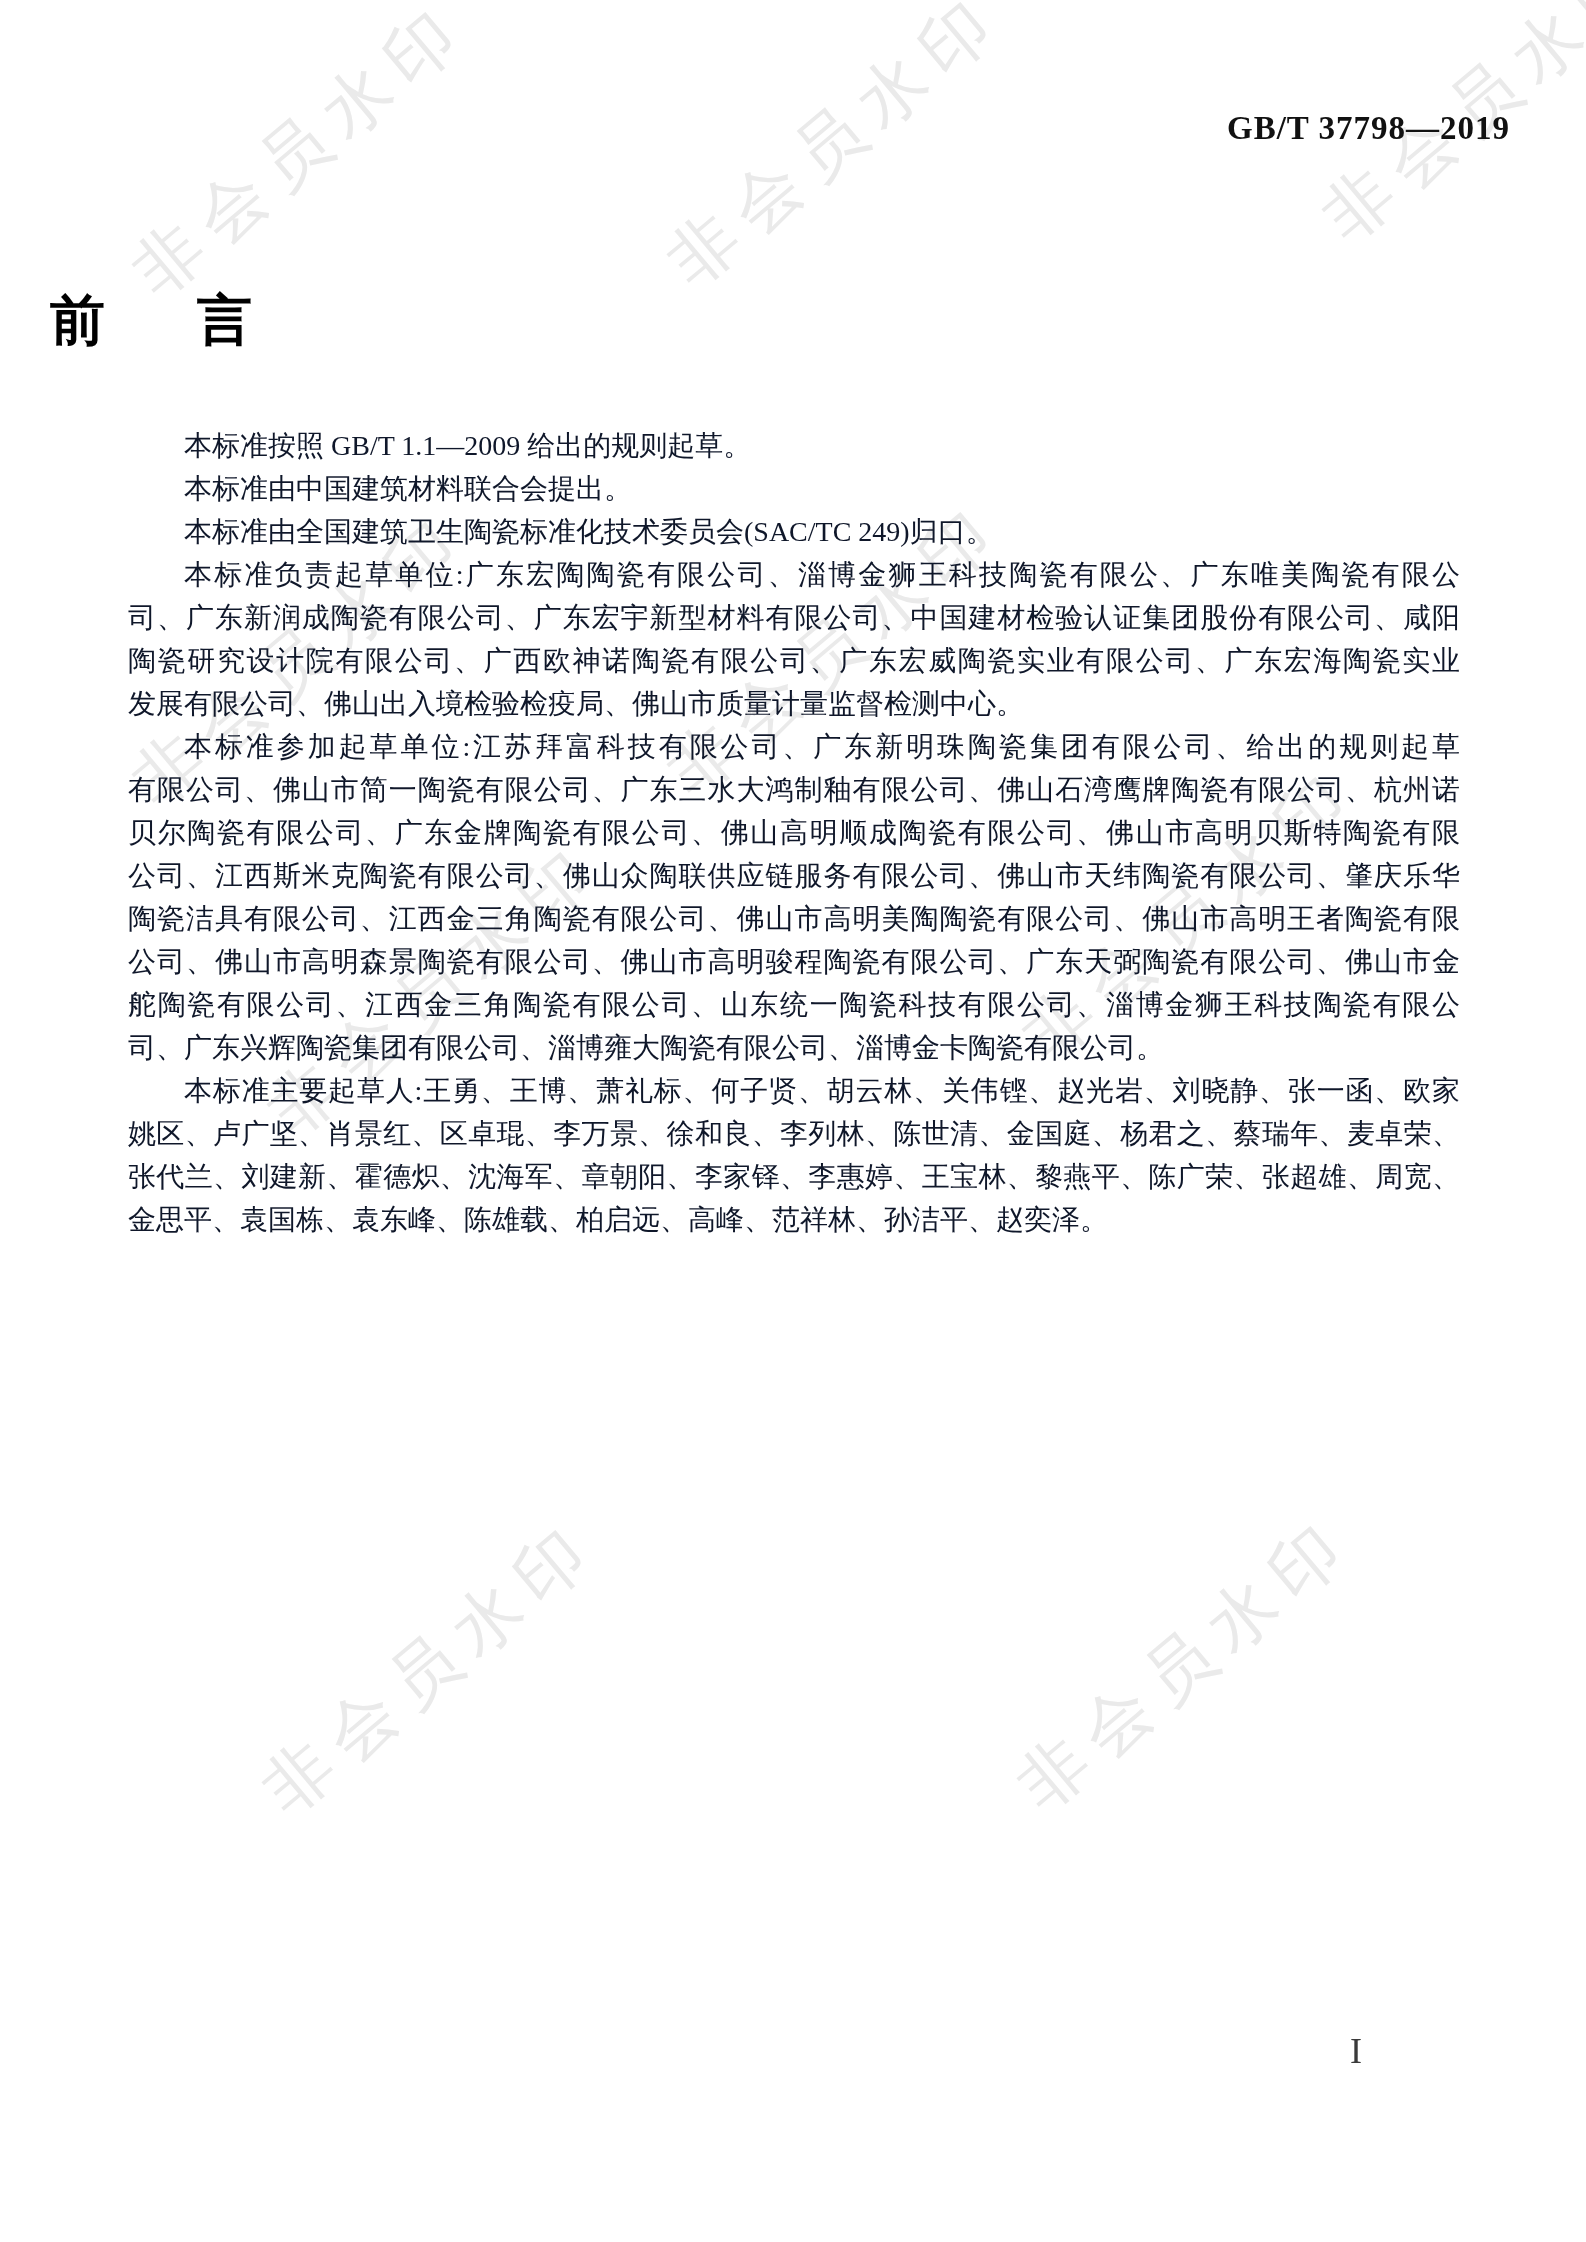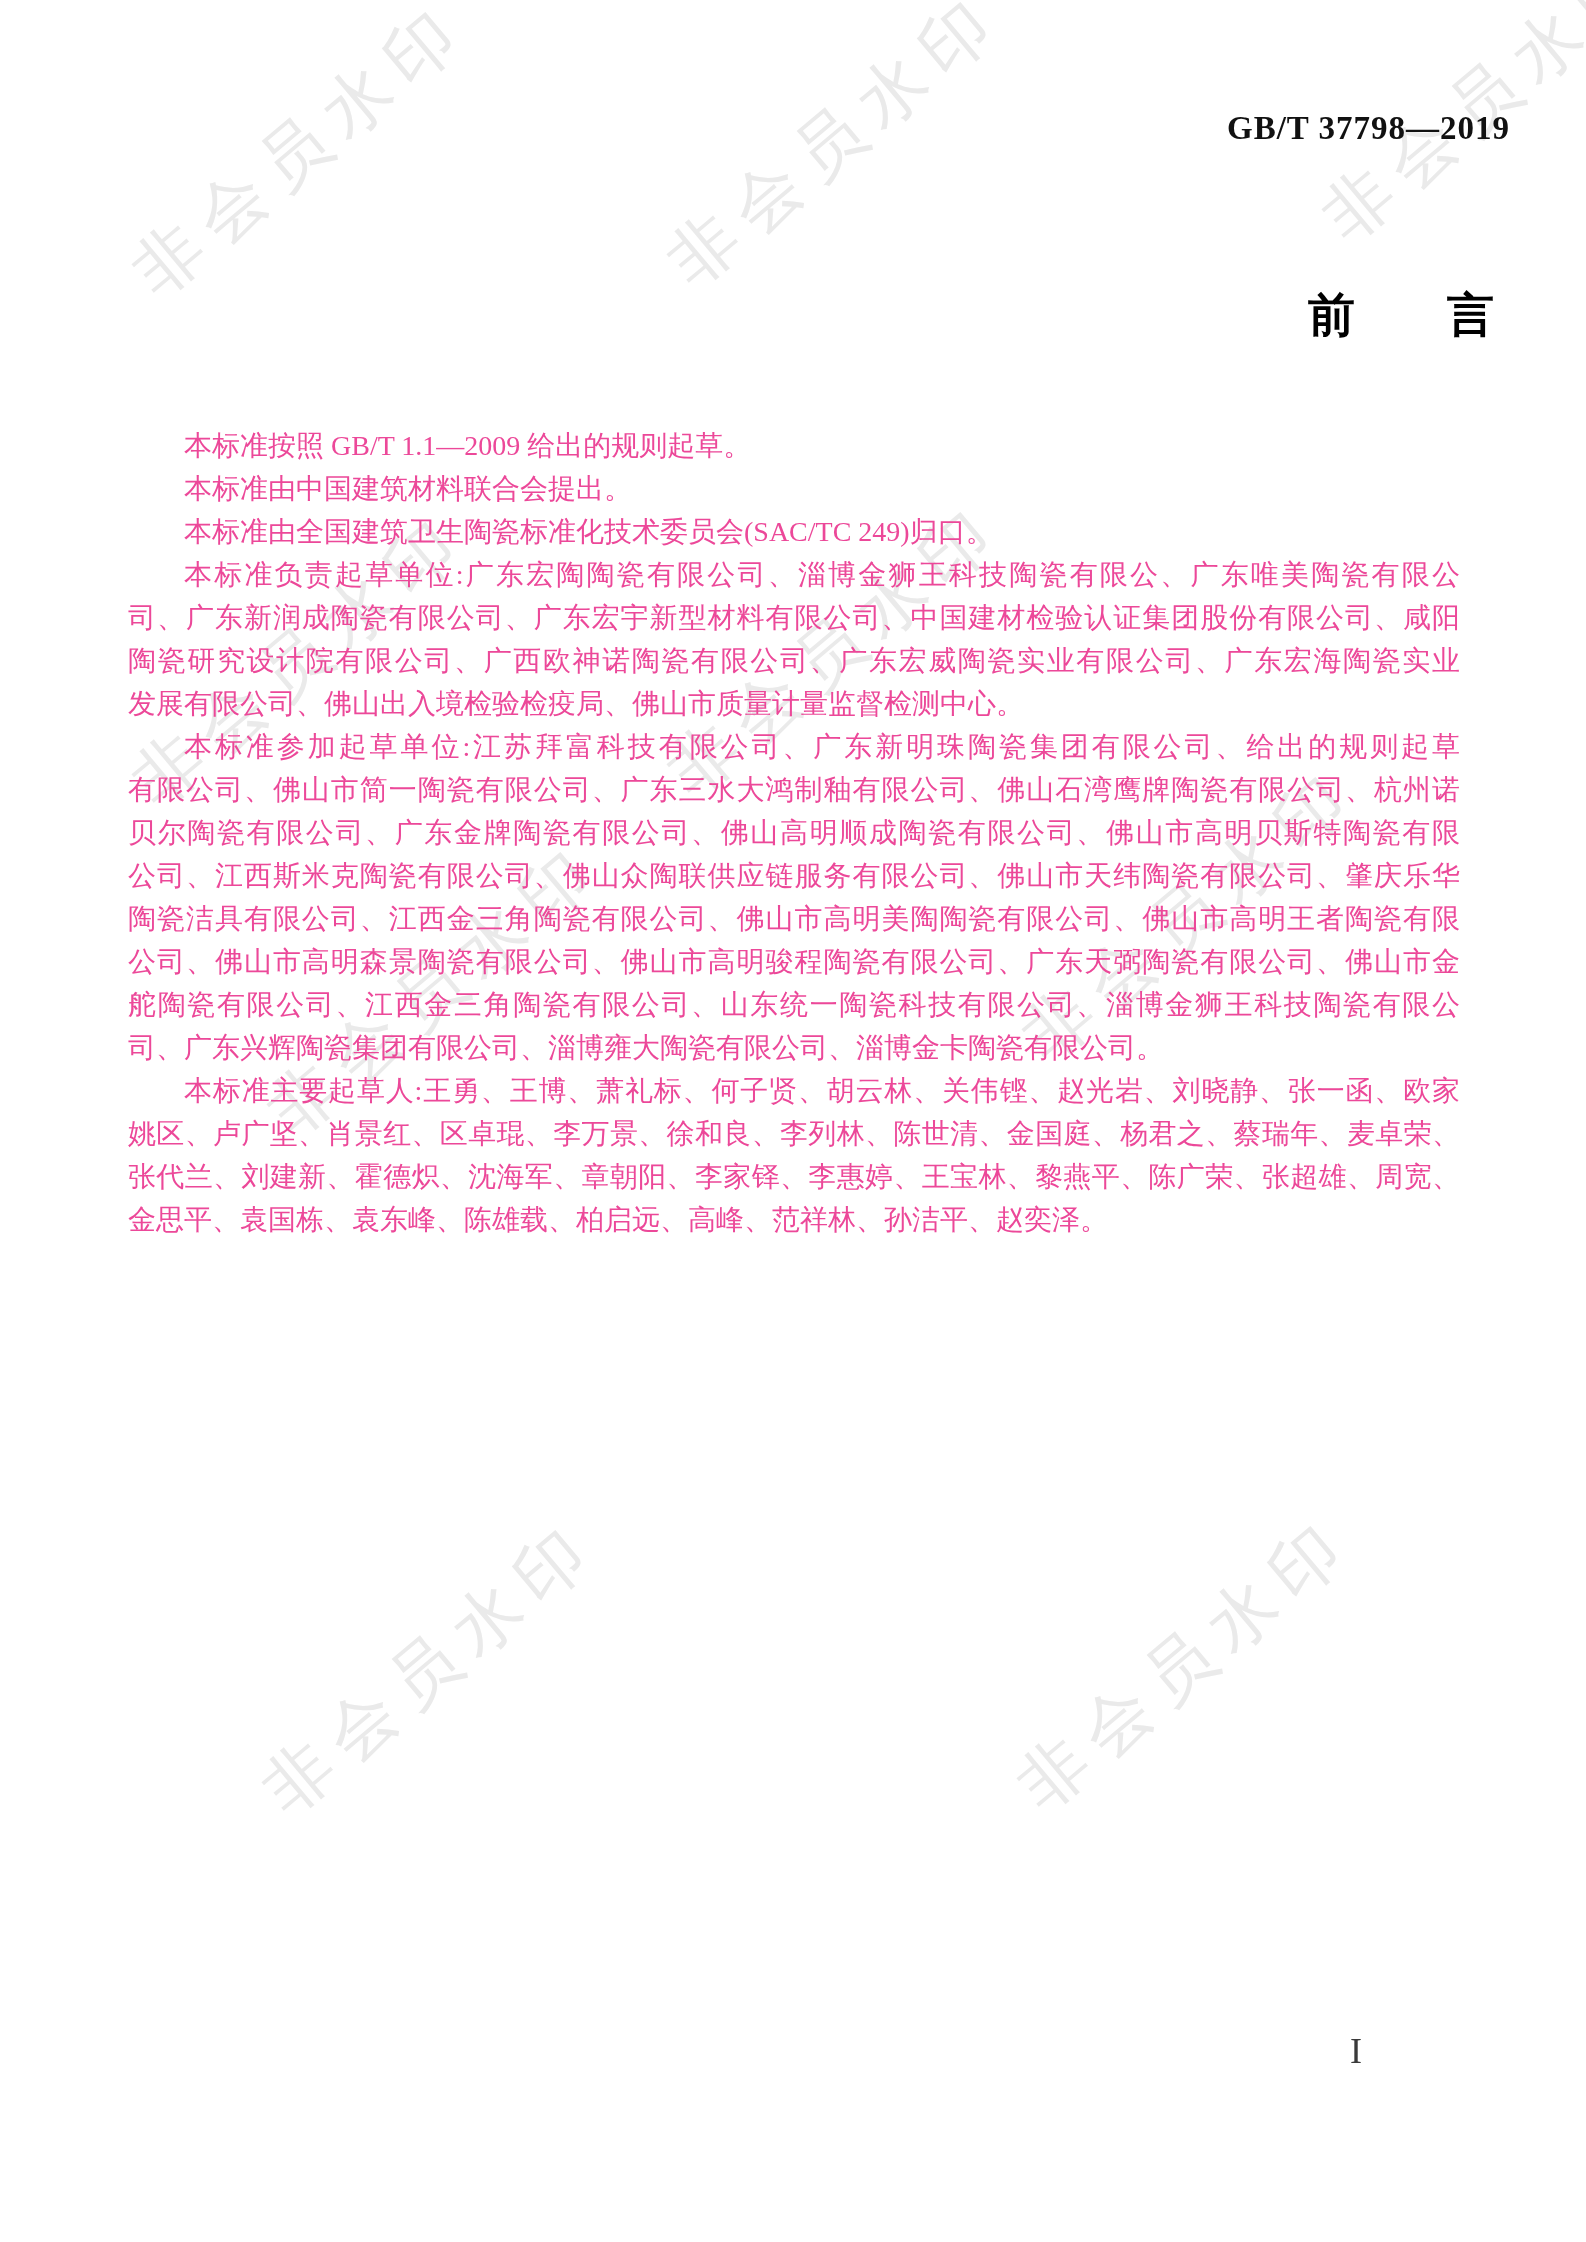--- a/index.html
+++ b/index.html
@@ -34,37 +34,37 @@
     font-family: "Liberation Serif", serif;
     letter-spacing: 1px;
   }
   
   .fw-title {
     position: absolute;
     top: 284px;
     left: 0;
     width: 100%;
     margin: 0;
-    text-align: right;
-    font-size: 47px;
+    text-align: left;
+    font-size: 55px;
     font-weight: bold;
     color: #000;
     letter-spacing: 92px;
     text-indent: 50px; 
     font-family: "Liberation Sans", sans-serif;
   }
   
   .body-block {
     position: absolute;
     left: 128px;
     top: 424px;
     width: 1332px;
     font-size: 28px;
     line-height: 43px;
-    color: #ec4899;
+    color: #0f172a;
     font-family: "Liberation Serif", serif;
   }
   .line {
     height: 43px;
     overflow: hidden;
     text-align: justify;
     text-align-last: justify;
   }
   .line.indent { text-indent: 2em; }
   .line.pend { text-align: left; text-align-last: left; }

